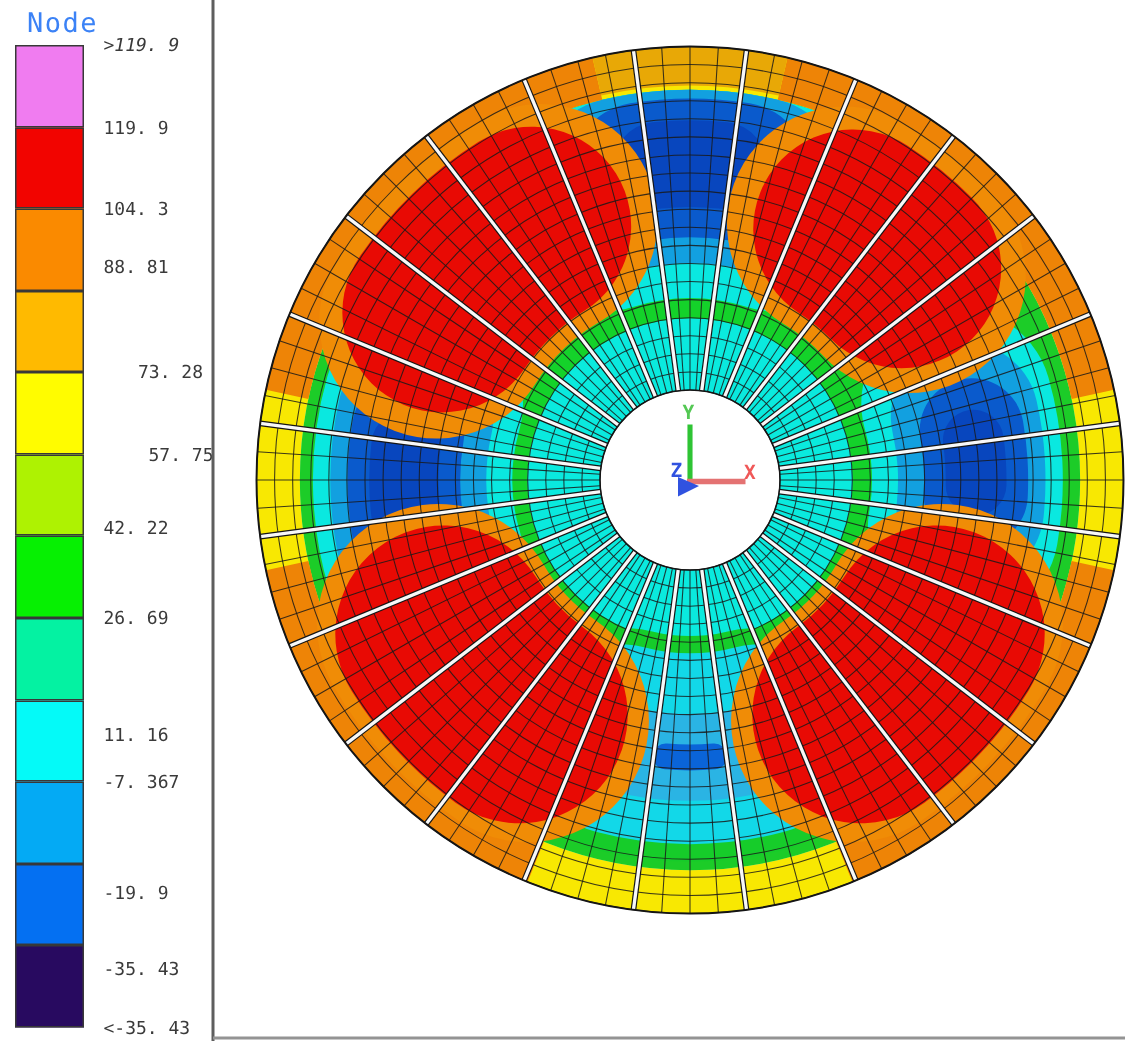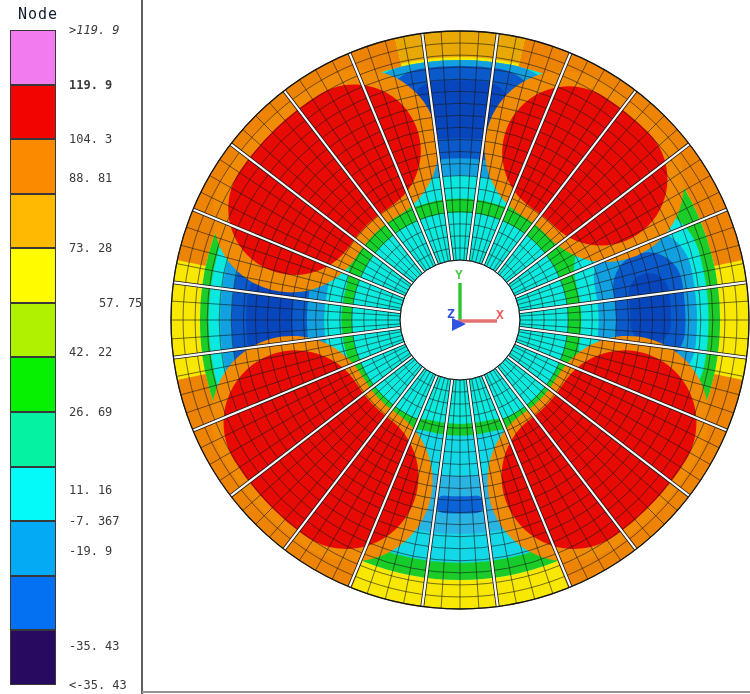--- a/index.html
+++ b/index.html
@@ -1,20 +1,20 @@
 <!DOCTYPE html>
 <html><head>
 <meta charset="utf-8">
 <style>
   html,body{margin:0;padding:0;background:#ffffff;}
   .stage{position:relative;width:750px;height:694px;background:#ffffff;overflow:hidden;
          font-family:"DejaVu Sans Mono", monospace;}
   .plot-svg{position:absolute;left:0;top:0;width:750px;height:694px;}
   .legend{position:absolute;left:0;top:0;width:142px;height:694px;}
-  .legend-title{position:absolute;left:18px;top:5px;font-size:15px;color:#0f172a;letter-spacing:1px;}
+  .legend-title{position:absolute;left:18px;top:5px;font-size:18px;color:#3b82f6;letter-spacing:1px;}
   .swatch{position:absolute;left:10px;width:46px;border:1px solid #383838;box-sizing:border-box;}
   .legend-label{position:absolute;left:69px;width:72px;font-size:12px;color:#3a3a3a;white-space:pre;}
   .vdivider{position:absolute;left:141px;top:0;width:2px;height:694px;background:#5e5e5e;}
   .bottomline{position:absolute;left:142px;top:691px;width:608px;height:2px;background:#949494;}
 </style>
 </head>
 <body>
 
 <div class="stage">
   <svg class="plot-svg" viewBox="0 0 750 694">
@@ -243,29 +243,29 @@
         <div class="swatch" style="top: 302.9px; height: 54.58px; background: rgb(174, 242, 2);"></div>
         <div class="swatch" style="top: 357.48px; height: 54.58px; background: rgb(6, 240, 2);"></div>
         <div class="swatch" style="top: 412.06px; height: 54.58px; background: rgb(4, 242, 162);"></div>
         <div class="swatch" style="top: 466.64px; height: 54.58px; background: rgb(4, 250, 248);"></div>
         <div class="swatch" style="top: 521.22px; height: 54.58px; background: rgb(4, 170, 244);"></div>
         <div class="swatch" style="top: 575.8px; height: 54.58px; background: rgb(4, 112, 242);"></div>
         <div class="swatch" style="top: 630.38px; height: 54.58px; background: rgb(40, 10, 96);"></div>
       </div>
     <div>
         <div class="legend-label" style="top: 23px; font-style: italic;">&gt;119. 9</div>
-        <div class="legend-label" style="top: 77.58px; font-weight: bold;">119. 9</div>
+        <div class="legend-label" style="top: 77.58px;">119. 9</div>
         <div class="legend-label" style="top: 132.16px;">104. 3</div>
         <div class="legend-label" style="top: 171px;">88. 81</div>
-        <div class="legend-label" style="top: 241.32px;">73. 28</div>
+        <div class="legend-label" style="top: 241.32px; margin-left: 23px;">73. 28</div>
         <div class="legend-label" style="top: 295.9px; margin-left: 30px;">57. 75</div>
         <div class="legend-label" style="top: 345px;">42. 22</div>
         <div class="legend-label" style="top: 405.06px;">26. 69</div>
         <div class="legend-label" style="top: 483px;">11. 16</div>
         <div class="legend-label" style="top: 514.22px;">-7. 367</div>
-        <div class="legend-label" style="top: 544px;">-19. 9</div>
+        <div class="legend-label" style="top: 588px;">-19. 9</div>
         <div class="legend-label" style="top: 623.38px; margin-top: 16px;">-35. 43</div>
         <div class="legend-label" style="top: 677.96px;">&lt;-35. 43</div>
       </div>
   </div>
   <div class="vdivider"></div>
   <div class="bottomline"></div>
 </div>
 
 </body></html>

